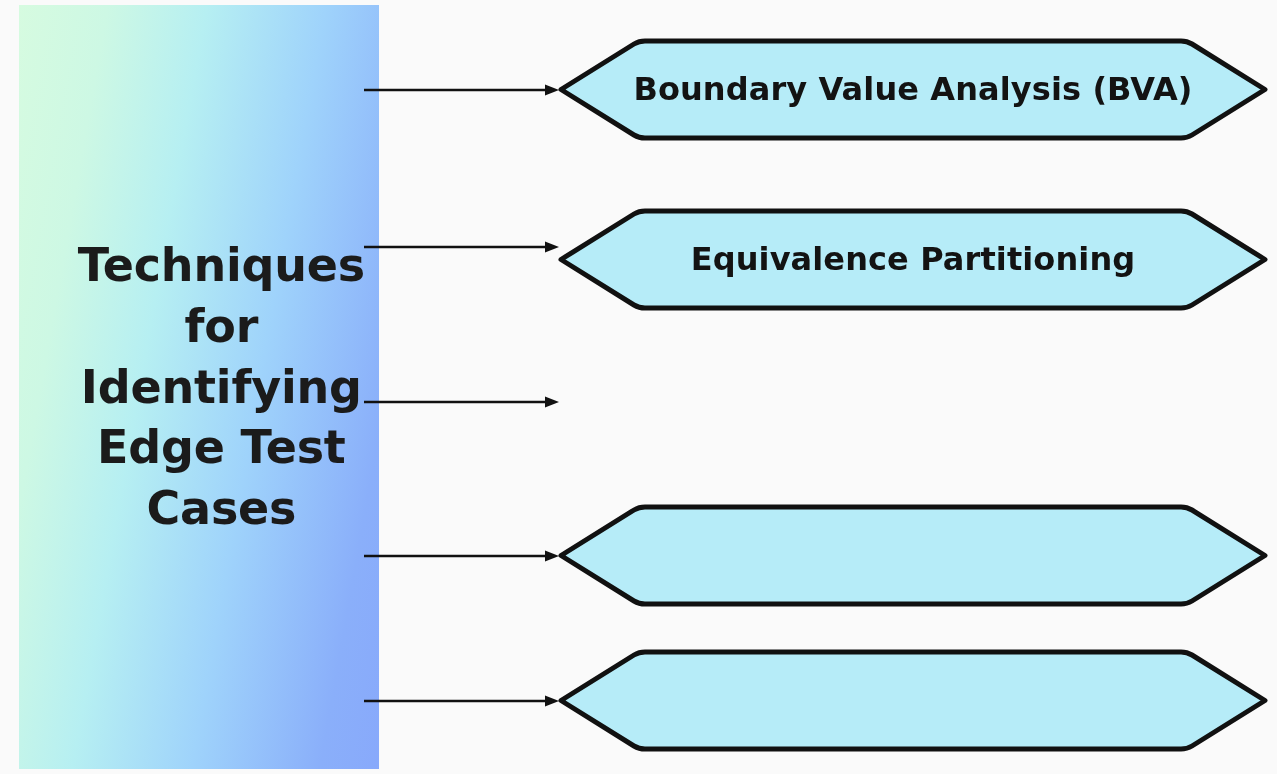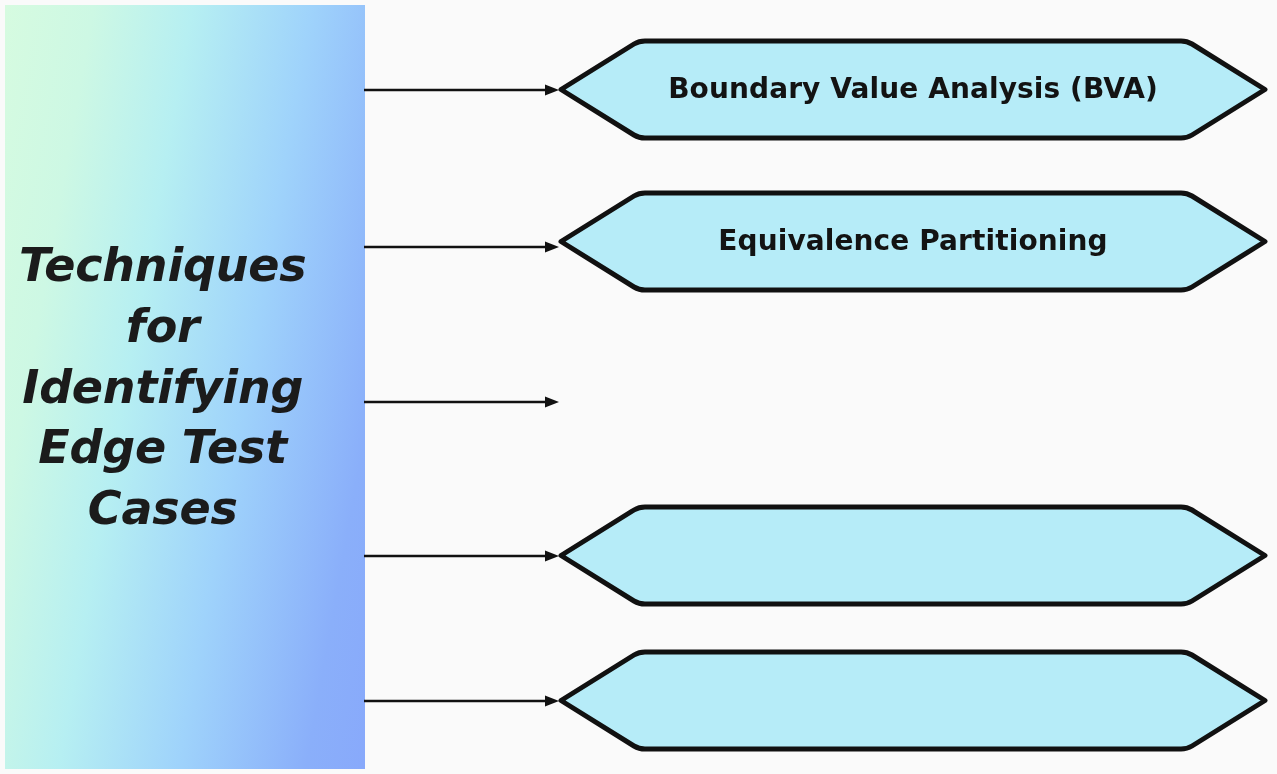--- a/index.html
+++ b/index.html
@@ -12,30 +12,29 @@
     width: 1277px;
     height: 774px;
     background: #fafafa;
     overflow: hidden;
     font-family: "DejaVu Sans", sans-serif;
   }
 
   
   #title-panel {
     position: absolute;
-    left: 5px;
+    left: 19px;
     top: 5px;
     width: 360px;
     height: 764px;
     background: linear-gradient(100deg, #d6fbe0 0%, #cdf8e4 18%, #b6eff2 38%, #9fd3fb 62%, #8aaffa 88%, #88a9fb 100%);
     display: flex;
     align-items: center;
-    justify-content: flex-start;
+    justify-content: flex-end;
     box-sizing: border-box;
-    font-style: italic;
   }
   #title-text {
     text-align: center;
     color: #1b1b1b;
     font-size: 46px;
     font-weight: bold;
     line-height: 1.32;
     letter-spacing: -0.2px;
     padding: 0 14px;
     white-space: pre-line;
@@ -67,21 +66,21 @@
     position: absolute;
     left: 72px;
     right: 72px;
     top: 0;
     bottom: 0;
     display: flex;
     align-items: center;
     justify-content: center;
     text-align: center;
     color: #131313;
-    font-size: 28px;
+    font-size: 32px;
     font-weight: bold;
     letter-spacing: 0.1px;
     line-height: 1.15;
   }
 </style>
 </head>
 <body>
 
 <div id="canvas">
 
@@ -124,21 +123,21 @@
     </svg>
   </div>
 
   <div class="hex" style="top:38px;">
     <svg width="714" height="103" viewBox="0 0 714 103" xmlns="http://www.w3.org/2000/svg">
       <path d="M 5 51.5 L 78 6 Q 83 3 89 3 L 625 3 Q 631 3 636 6 L 709 51.5 L 636 97 Q 631 100 625 100 L 89 100 Q 83 100 78 97 Z" fill="#b6ecf8" stroke="#111111" stroke-width="5" stroke-linejoin="round"></path>
     </svg>
     <div class="hex-label">Boundary Value Analysis (BVA)</div>
   </div>
 
-  <div class="hex" style="top:190px;">
+  <div class="hex" style="top:208px;">
     <svg width="714" height="103" viewBox="0 0 714 103" xmlns="http://www.w3.org/2000/svg">
       <path d="M 5 51.5 L 78 6 Q 83 3 89 3 L 625 3 Q 631 3 636 6 L 709 51.5 L 636 97 Q 631 100 625 100 L 89 100 Q 83 100 78 97 Z" fill="#b6ecf8" stroke="#111111" stroke-width="5" stroke-linejoin="round"></path>
     </svg>
     <div class="hex-label">Equivalence Partitioning</div>
   </div>
 
 
   <div class="hex" style="top:504px;">
     <svg width="714" height="103" viewBox="0 0 714 103" xmlns="http://www.w3.org/2000/svg">
       <path d="M 5 51.5 L 78 6 Q 83 3 89 3 L 625 3 Q 631 3 636 6 L 709 51.5 L 636 97 Q 631 100 625 100 L 89 100 Q 83 100 78 97 Z" fill="#b6ecf8" stroke="#111111" stroke-width="5" stroke-linejoin="round"></path>

